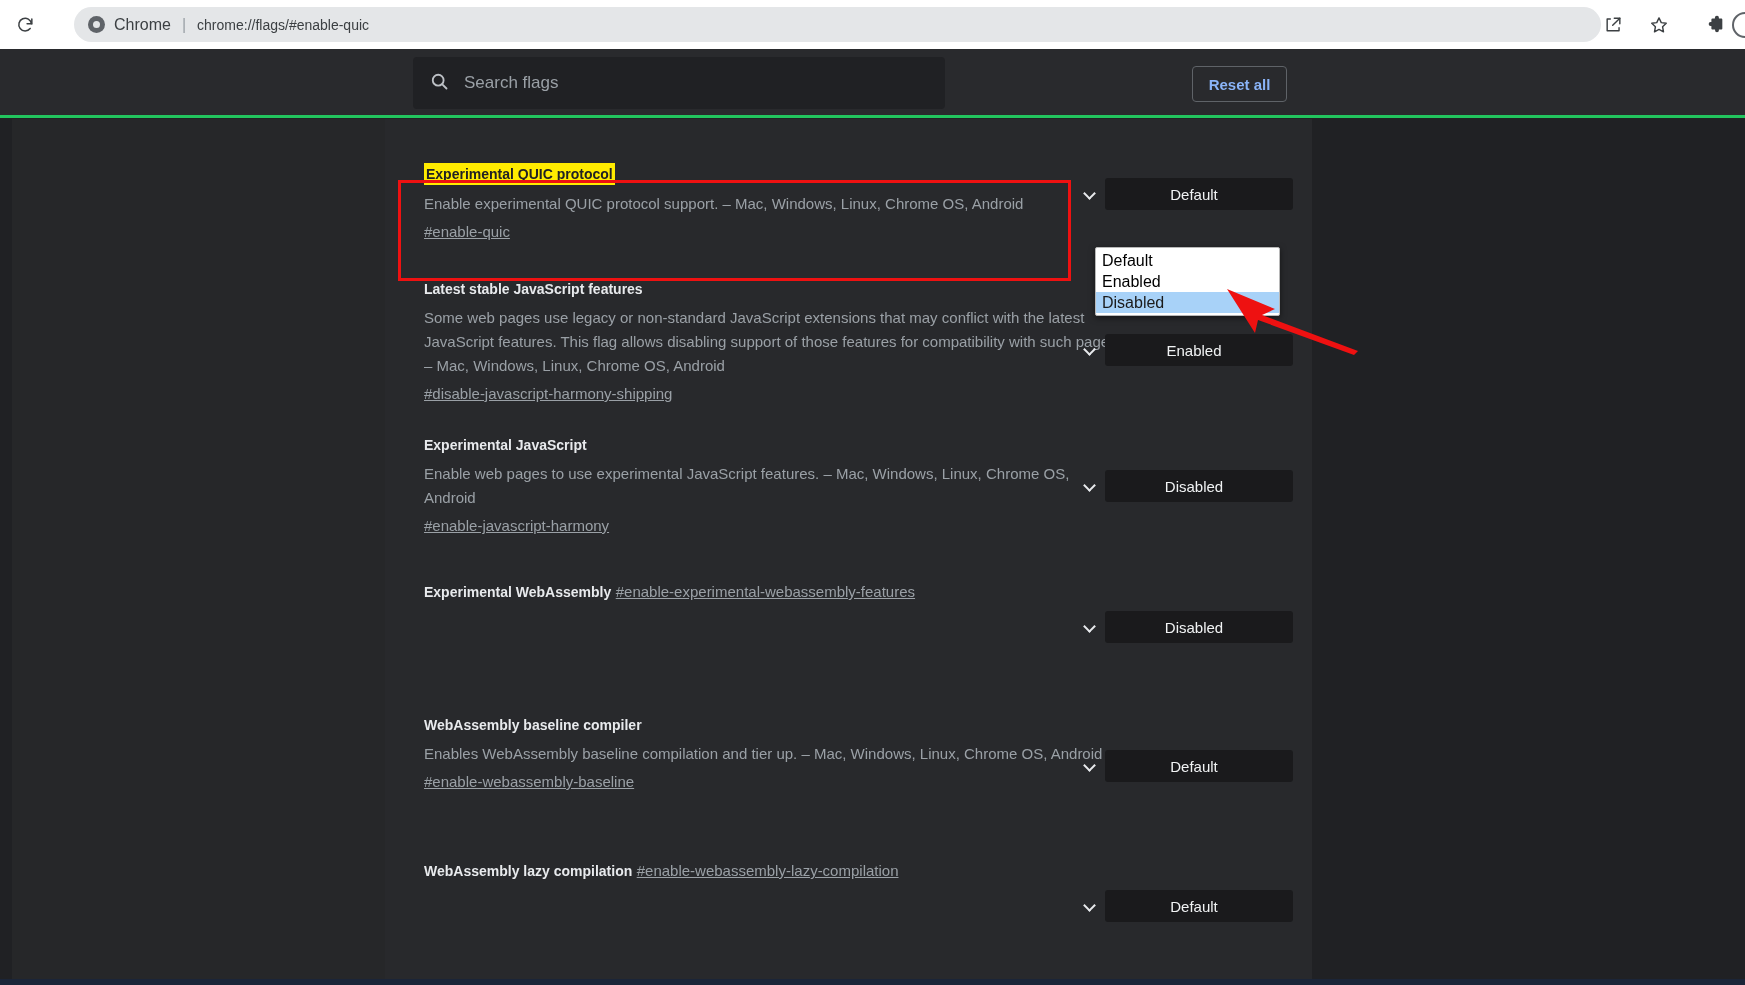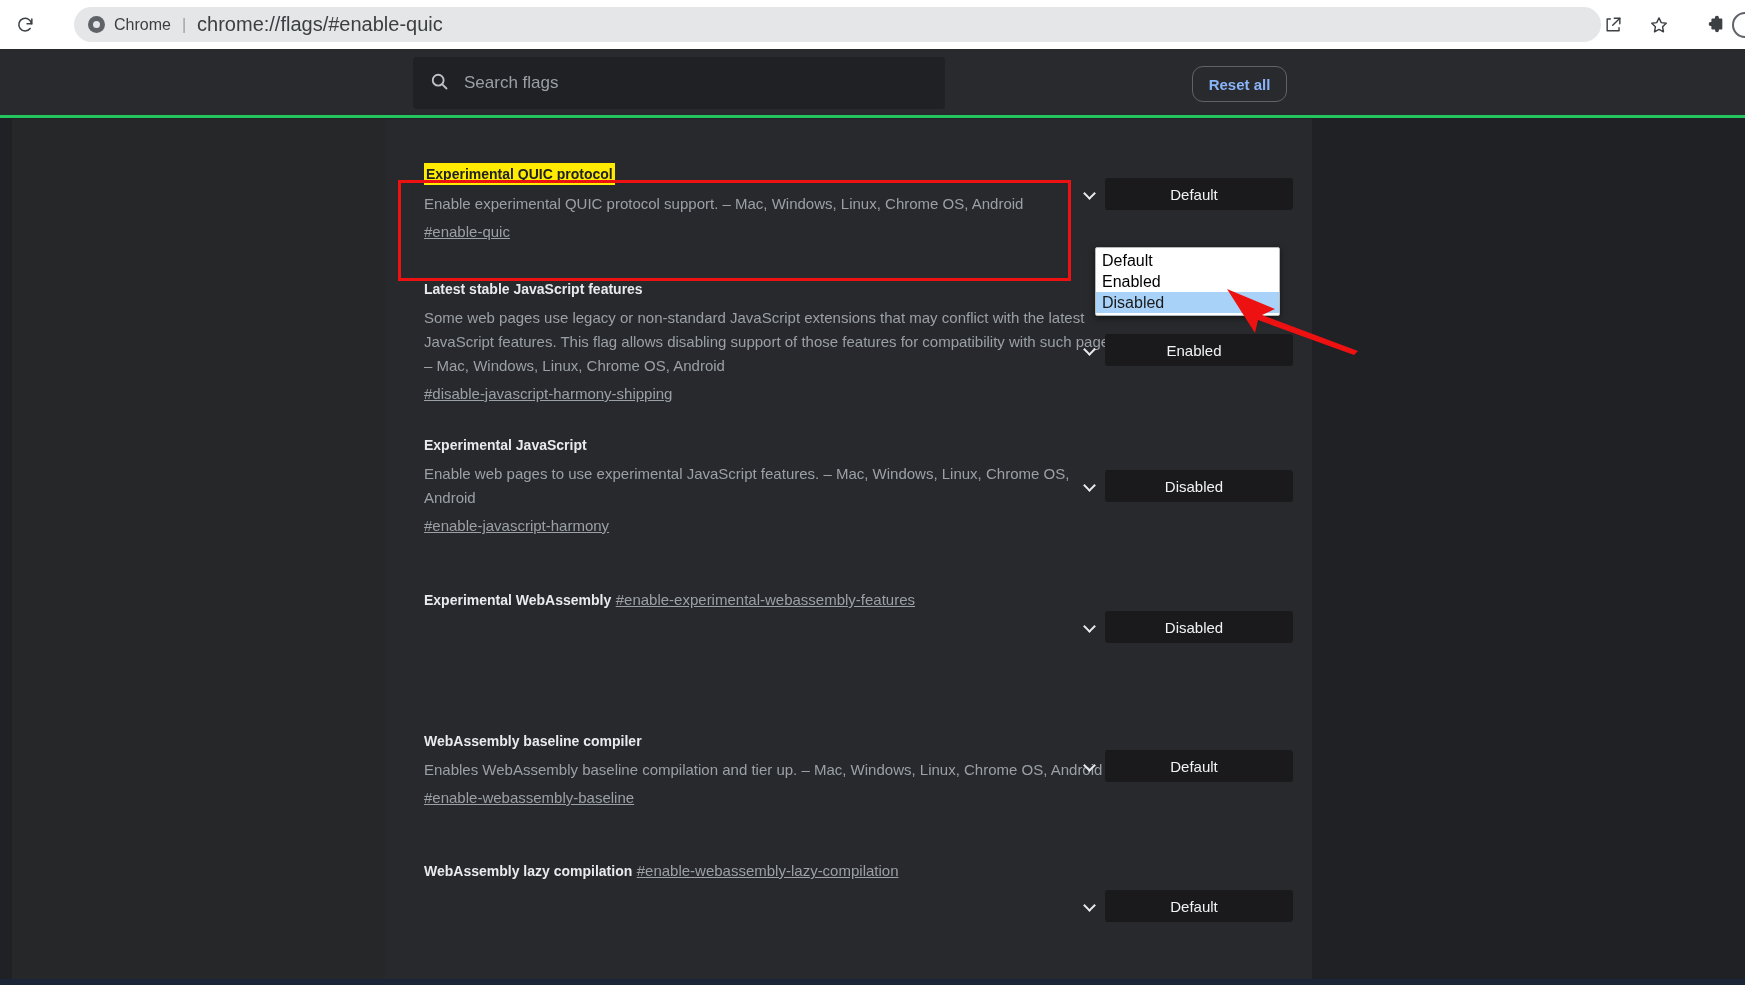--- a/index.html
+++ b/index.html
@@ -30,21 +30,21 @@
   .chrome-logo {
     width: 17px; height: 17px; border-radius: 50%;
     background: #5f6368; position: relative; flex: none; margin-right: 9px;
   }
   .chrome-logo::after {
     content: ""; position: absolute; left: 5px; top: 5px;
     width: 7px; height: 7px; border-radius: 50%; background: #e4e6e8;
   }
   .omni-app { font-size: 16px; color: #3c4043; }
   .omni-sep { margin: 0 11px; color: #9aa0a6; font-size: 16px; }
-  .omni-url { font-size: 20px; color: #3c4043; }
+  .omni-url { font-size: 14px; color: #3c4043; }
   .tb-right { position: absolute; right: 0; top: 0; height: 49px; display: flex; align-items: center; }
   .avatar-cut {
     width: 26px; height: 26px; border-radius: 50%;
     border: 2px solid #5f6368; margin-right: -13px; flex: none;
   }
 
   
   .page {
     position: absolute; left: 0; top: 49px; width: 1745px; height: 930px;
     background: #202124;
@@ -60,21 +60,21 @@
   }
   .search-icon { margin-right: 14px; flex: none; }
   .search-input {
     background: transparent; border: none; outline: none;
     font-family: "Liberation Sans", sans-serif;
     font-size: 17px; color: #e8eaed; width: 100%;
   }
   .search-input::placeholder { color: #9aa0a6; }
   .reset-btn {
     position: absolute; left: 1192px; top: 17px; width: 95px; height: 36px;
-    background: transparent; border: 1px solid #5f6368; border-radius: 11px;
+    background: transparent; border: 1px solid #5f6368; border-radius: 4px;
     color: #8ab4f8; font-size: 15px; font-weight: bold;
     font-family: "Liberation Sans", sans-serif; cursor: pointer;
   }
 
   .panel {
     position: absolute; left: 12px; top: 70px; width: 1300px; height: 860px;
     background: #262729;
   }
   .content-col { position: absolute; left: 373px; top: 0; width: 927px; height: 860px; background: #28292c; }
 
@@ -228,34 +228,34 @@
           </div>
           <div class="select-shell" style="left:720px; top:35px;">
             <select class="flag-select">
               <option>Disabled</option>
             </select>
             <span class="select-chevron"></span>
           </div>
         </div>
 
         <div class="flag-row" style="top:457px;">
-          <div class="flag-text" style="top:8px;">
+          <div class="flag-text" style="top:0;">
             <span class="flag-title">Experimental WebAssembly</span>
             <a class="flag-link">#enable-experimental-webassembly-features</a>
           </div>
           <div class="select-shell" style="left:720px; top:35px;">
             <select class="flag-select">
               <option>Disabled</option>
             </select>
             <span class="select-chevron"></span>
           </div>
         </div>
 
         <div class="flag-row" style="top:596px;">
-          <div class="flag-text" style="top:16px;">
+          <div class="flag-text" style="top:0;">
             <span class="flag-title">WebAssembly baseline compiler</span>
             <div class="flag-desc">Enables WebAssembly baseline compilation and tier up. – Mac, Windows, Linux, Chrome OS, Android</div>
             <a class="flag-link">#enable-webassembly-baseline</a>
           </div>
           <div class="select-shell" style="left:720px; top:35px;">
             <select class="flag-select">
               <option>Default</option>
             </select>
             <span class="select-chevron"></span>
           </div>

